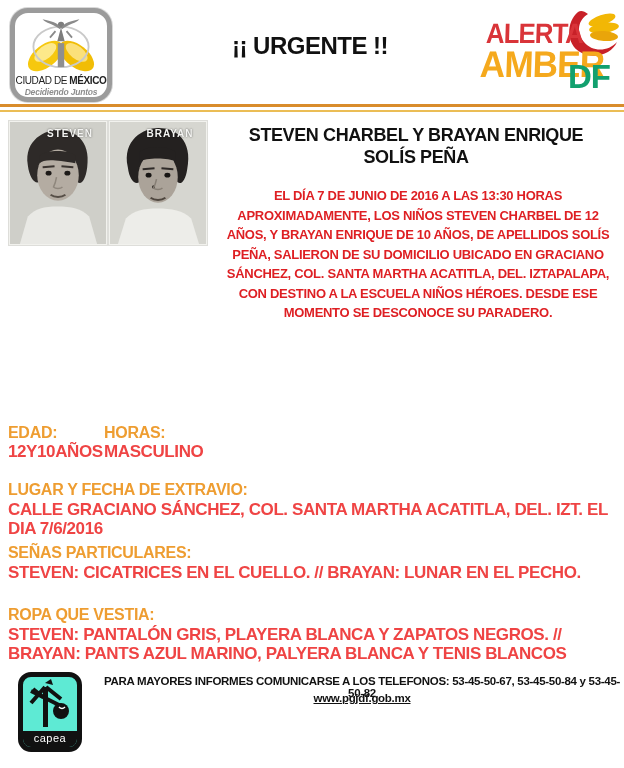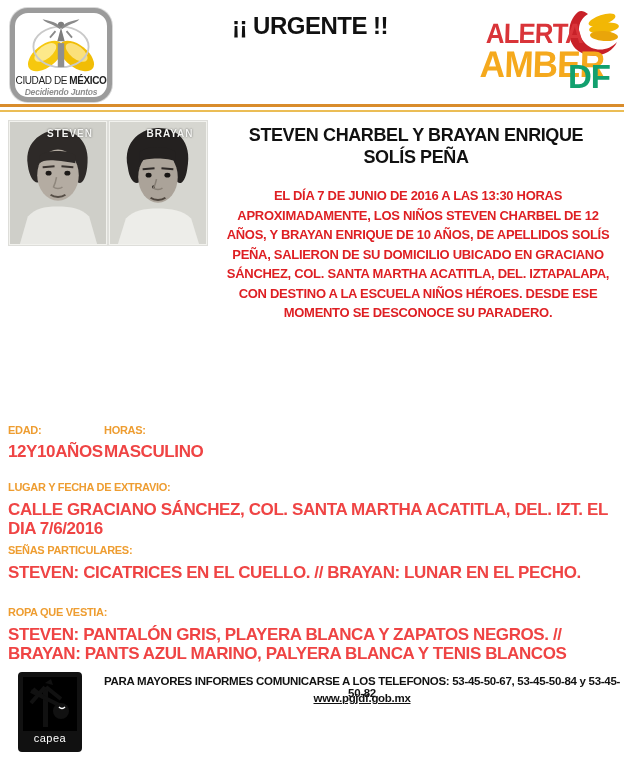--- a/index.html
+++ b/index.html
@@ -19,21 +19,21 @@
     overflow:hidden;
   }
   .cdmx-art { position:absolute; left:0; top:0; width:100%; height:64px; }
   .cdmx-title { position:absolute; left:0; top:62px; width:100%; text-align:center;
     font-size:10px; letter-spacing:-0.4px; color:#222; white-space:nowrap; }
   .cdmx-title b { font-weight:bold; }
   .cdmx-tagline { position:absolute; left:0; top:74px; width:100%; text-align:center;
     font-size:8.5px; font-style:italic; font-weight:bold; color:#8d8d8d; letter-spacing:-0.2px; }
 
   .urgent {
-    left:160px; top:12px; width:300px; text-align:center;
+    left:160px; top:32px; width:300px; text-align:center;
     font-size:24px; font-weight:bold; color:#111; letter-spacing:-0.5px;
   }
   .dateline {
     left:140px; top:70px; width:320px; text-align:center;
     font-size:13px; font-weight:bold; color:#111; letter-spacing:-0.3px;
   }
 
   .amber-logo { left:478px; top:6px; width:146px; height:96px; }
   .amber-alerta {
     position:absolute; left:8px; top:12px;
@@ -75,27 +75,27 @@
   .case-title {
     left:214px; top:124px; width:404px; text-align:center;
     font-size:18px; font-weight:bold; color:#111; line-height:22px; letter-spacing:-0.4px;
   }
   .case-desc {
     left:220px; top:186px; width:396px; text-align:center;
     font-size:13px; font-weight:bold; line-height:19.5px; letter-spacing:-0.3px;
   }
 
   
-  .sec-label { font-size:11px; font-weight:bold; letter-spacing:-0.3px; }
+  .sec-label { font-size:16px; font-weight:bold; letter-spacing:-0.3px; }
   .sec-value { font-size:17px; color:#ef4444; letter-spacing:-0.4px; line-height:19px;font-weight:bold; }
 
   
   .capea-logo {
     left:18px; top:672px; width:64px; height:80px;
-    border:5px solid #111; border-radius:4px; background:#000000; overflow:hidden;
+    border:5px solid #111; border-radius:13px; background:#5eead4; overflow:hidden;
   }
   .capea-art { position:absolute; left:0; top:0; width:100%; height:58px; }
   .capea-bar {
     position:absolute; left:0; bottom:0; width:100%; height:16px; background:#111;
     color:#fff; text-align:center; font-size:11px; letter-spacing:0.5px; line-height:15px;
   }
   .footer-text { text-align:center; font-weight:bold; color:#111;
     font-size:11.5px; letter-spacing:-0.3px; }
   .footer-link { text-decoration:underline; color:#111; cursor:pointer; }
 </style>

